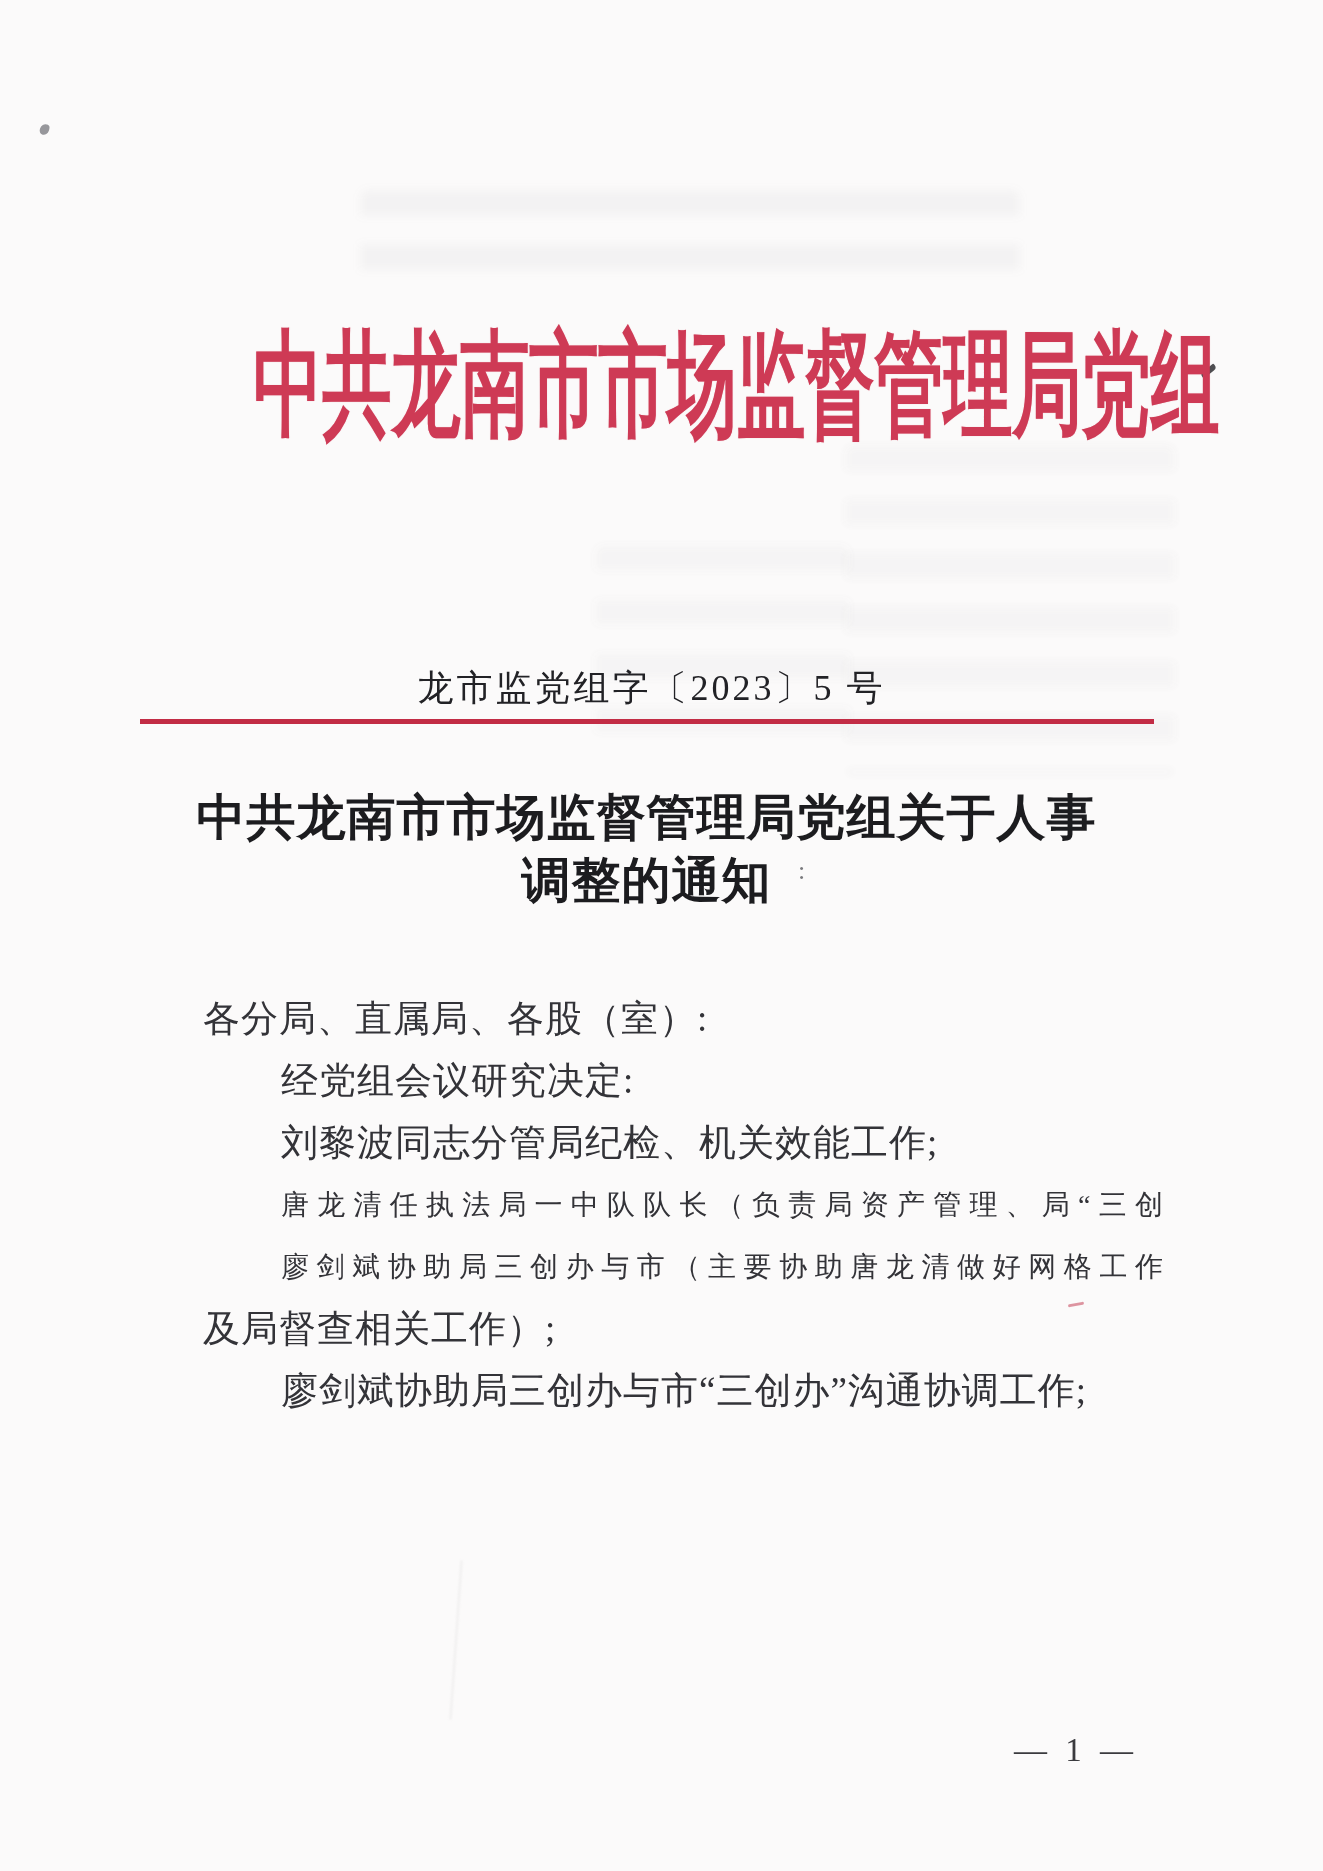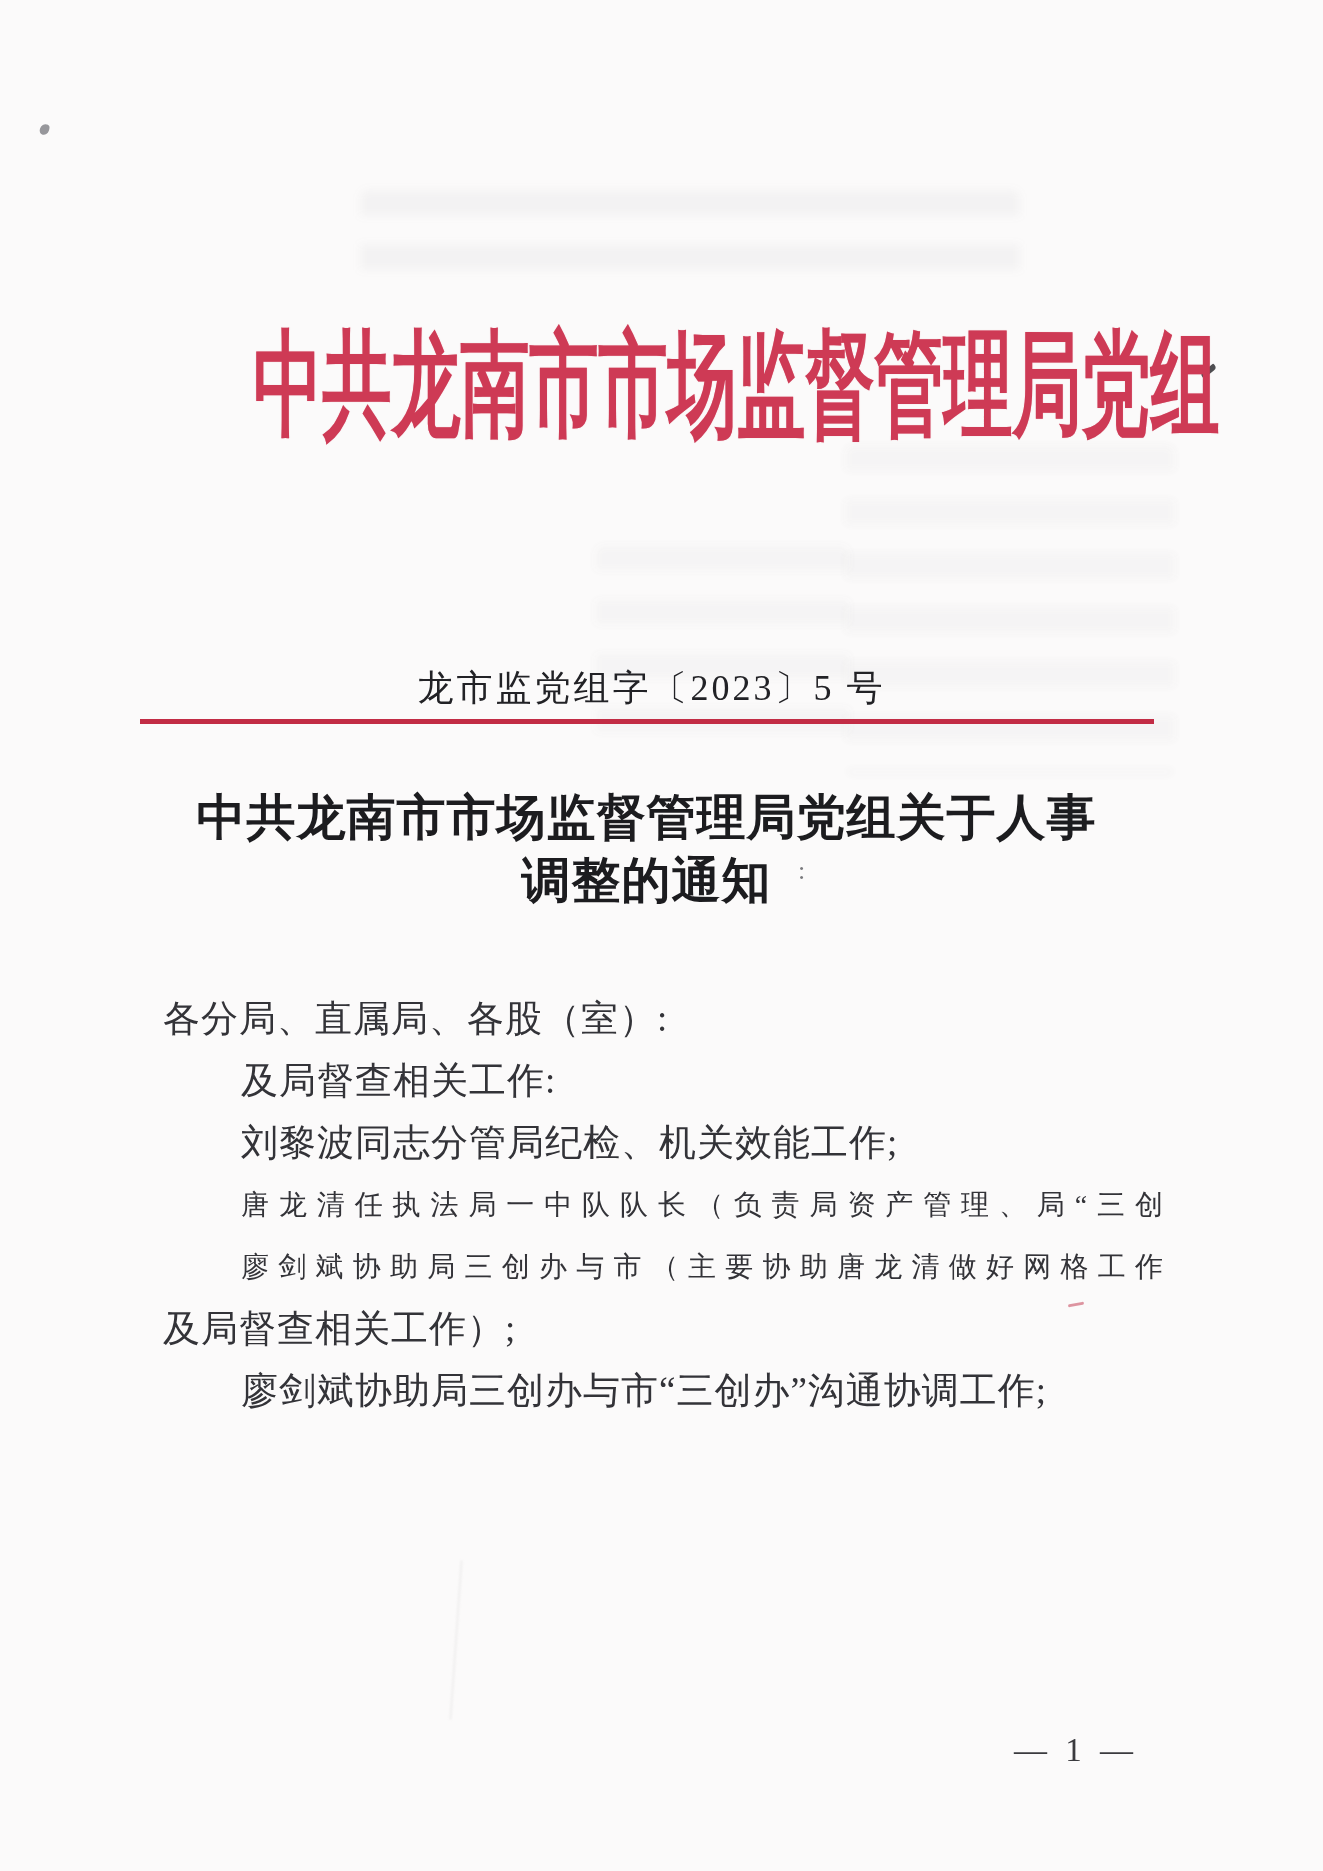--- a/index.html
+++ b/index.html
@@ -95,20 +95,21 @@
     position:absolute; top:988px; left:163px;
     width:1000px;
     font-size:37px;
     color:#333338;
   }
   .line{
     height:62px;
     line-height:62px;
     white-space:nowrap;
     letter-spacing:1px;
+    margin-left:40px;
   }
   .ind{ padding-left:78px; }
   .just{
     white-space:normal;
     letter-spacing:0;
     font-size:28px;
     text-align:justify;
     text-align-last:justify;
   }
   .page-number{
@@ -146,21 +147,21 @@
 
   <div class="red-rule"></div>
 
   <div class="doc-title">
     <div>中共龙南市市场监督管理局党组关于人事</div>
     <div>调整的通知</div>
   </div>
 
   <div class="doc-body">
     <div class="line">各分局、直属局、各股（室）:</div>
-    <div class="line ind">及局督查相关工作:</div>
+    <div class="line ind">经党组会议研究决定:</div>
     <div class="line ind">刘黎波同志分管局纪检、机关效能工作;</div>
     <div class="line ind just">唐龙清任执法局一中队队长（负责局资产管理、局“三创</div>
     <div class="line ind just">廖剑斌协助局三创办与市（主要协助唐龙清做好网格工作</div>
     <div class="line">及局督查相关工作）;</div>
     <div class="line ind">廖剑斌协助局三创办与市“三创办”沟通协调工作;</div>
   </div>
 
   <div class="page-number">— 1 —</div>
 
 </div>

